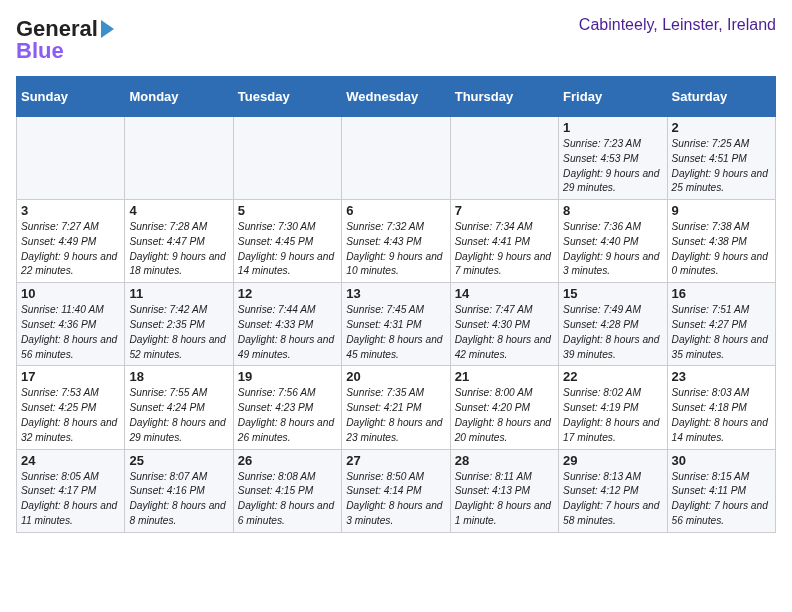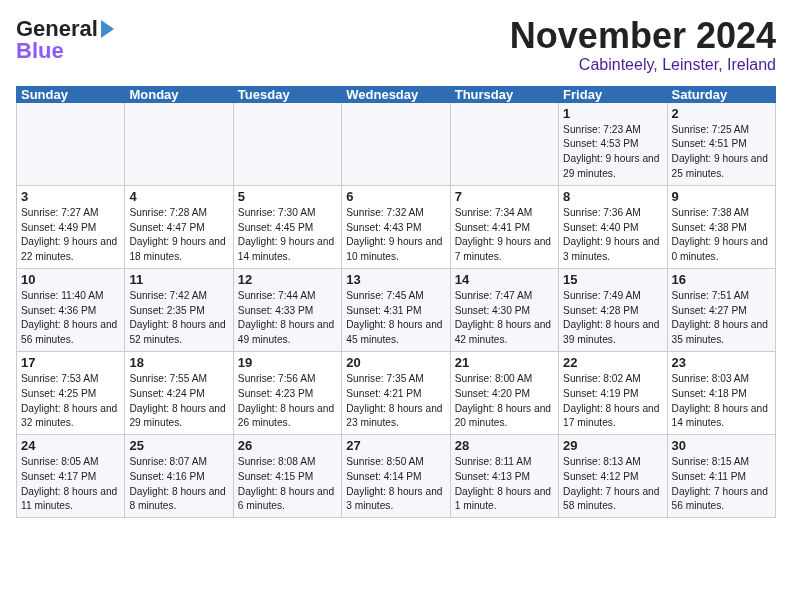--- a/index.html
+++ b/index.html
@@ -40,21 +40,21 @@
     .calendar {
       width: 100%;
       border-collapse: collapse;
       table-layout: fixed;
     }
     .calendar th {
       background: #2e6db4;
       color: #fff;
       font-size: 13px;
       font-weight: bold;
-      padding: 0 4px;
+      padding: 12px 4px;
       text-align: left;
       border: 1px solid #2e6db4;
     }
     .calendar td {
       border: 1px solid #ccc;
       vertical-align: top;
       padding: 3px 4px;
       font-size: 10.5px;
       color: #222;
       background: #fff;
@@ -70,41 +70,41 @@
     .day-num {
       font-weight: bold;
       font-size: 13px;
       display: block;
       margin-bottom: 2px;
     }
     .day-info {
       font-size: 10.2px;
       line-height: 1.45;
       color: #222;
+      font-style: italic;
     }
     .empty-cell {
       background: #f5f7fa !important;
     }
   </style>
 </head>
 <body>
 
 <div class="page">
   <div class="header">
     <div class="logo-img">
       <div style="display:flex;flex-direction:column;align-items:flex-start;">
         <div style="display:flex;align-items:center;">
           <span style="font-size:22px;font-weight:bold;color:#222;font-family:Arial;">General</span>
           <span style="display:inline-block;margin-left:3px;width:0;height:0;border-left:13px solid #3d8fcc;border-top:9px solid transparent;border-bottom:9px solid transparent;"></span>
         </div>
         <span style="font-size:22px;font-weight:bold;color:#8b5cf6;font-family:Arial;margin-top:-4px;">Blue</span>
       </div>
     </div>
     <div class="title-area">
-      <div class="month-title">November 2024</div>
       <div class="subtitle">Cabinteely, Leinster, Ireland</div>
     </div>
   </div>
 
   <table class="calendar">
     <thead>
       <tr>
         <th>Sunday</th>
         <th>Monday</th>
         <th>Tuesday</th>

